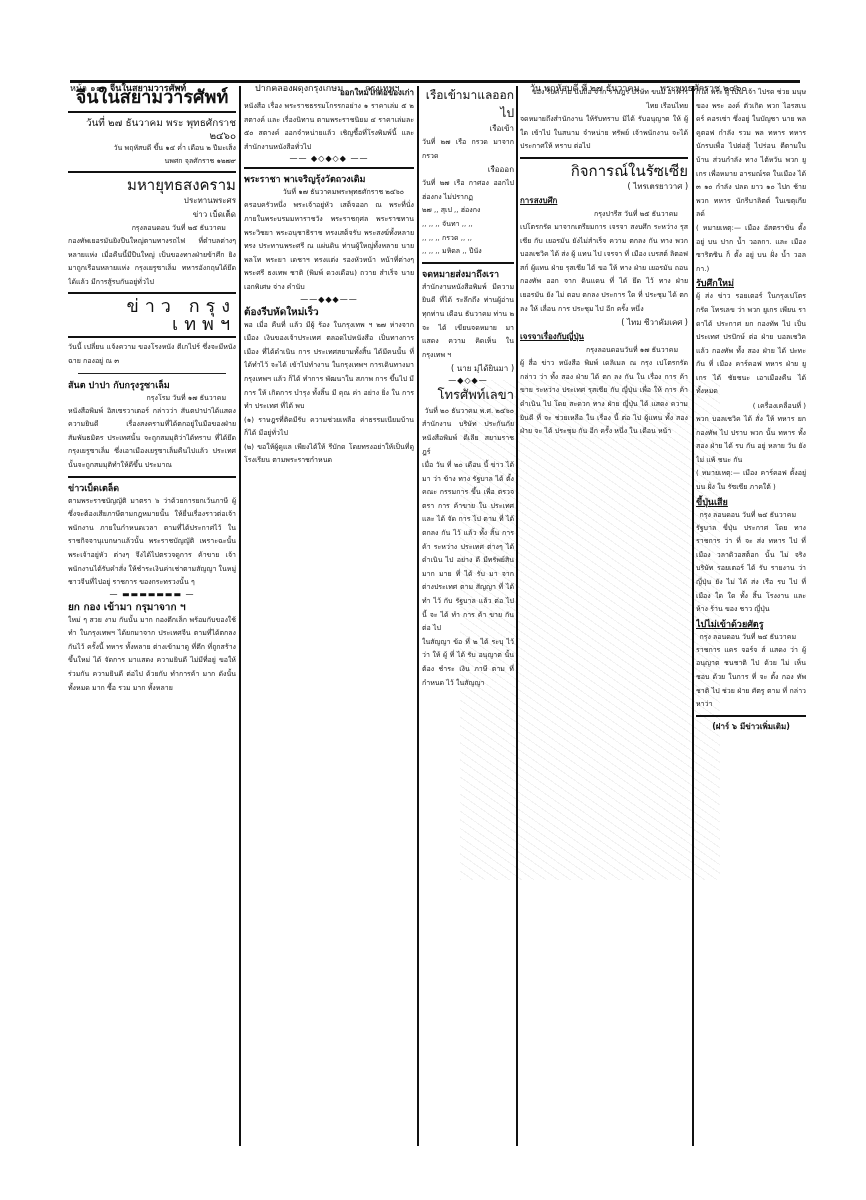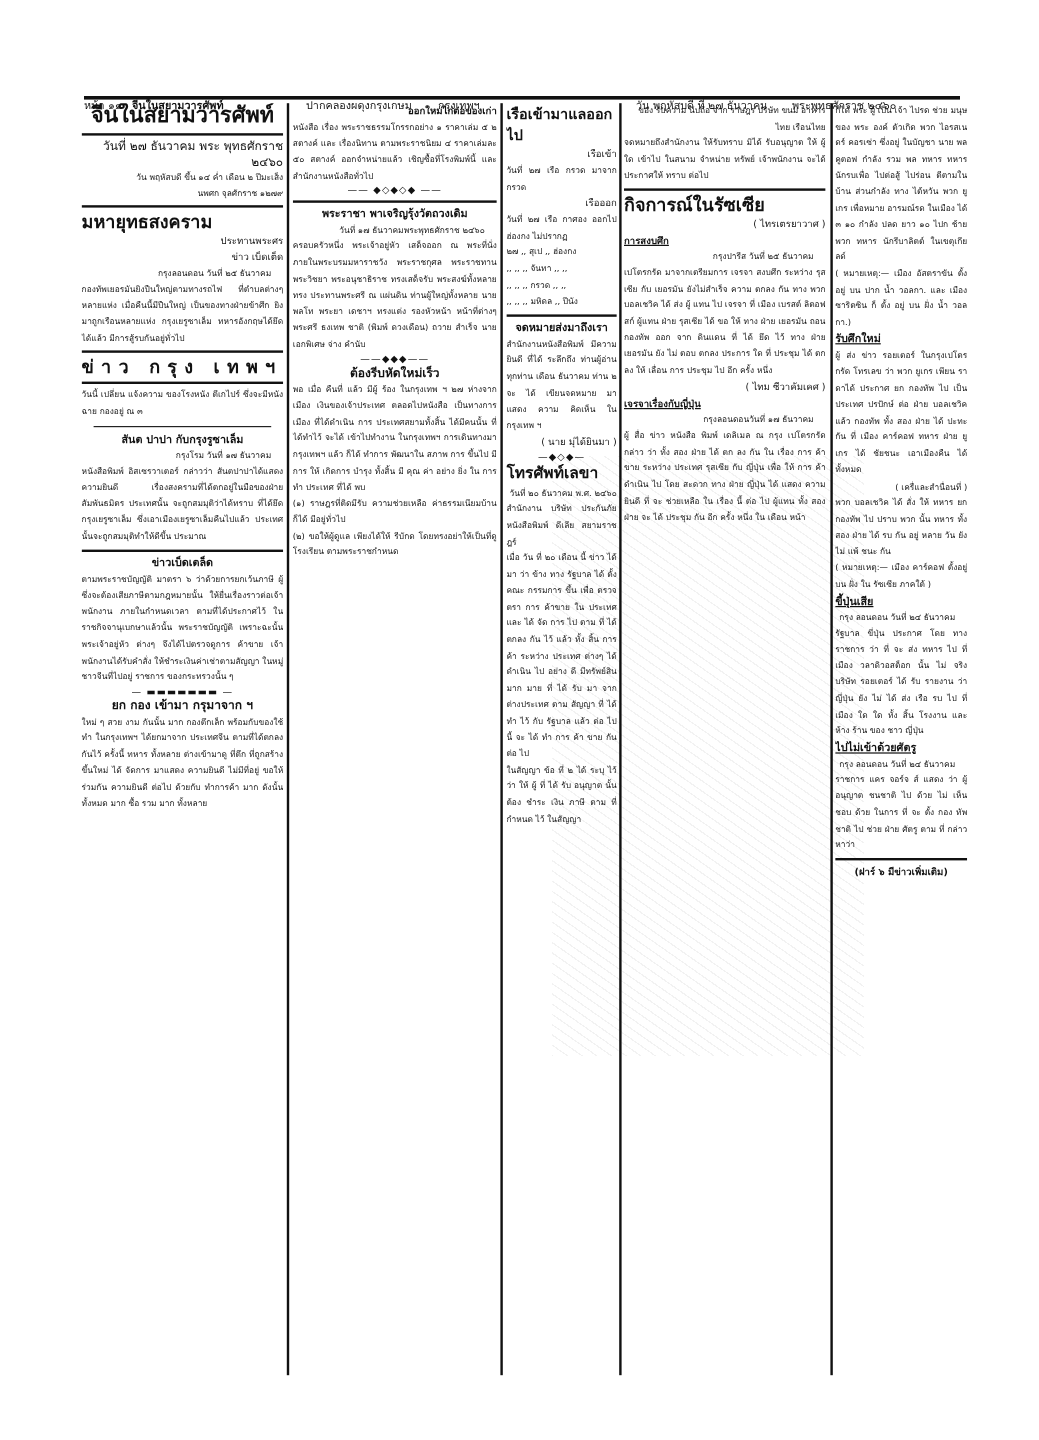--- a/index.html
+++ b/index.html
@@ -15,22 +15,22 @@
   .masthead span { position:absolute; top:2px;margin-top:19px; }
   .rule-top { position:absolute; left:70px; top:80px; width:730px; height:3px; background:#111; }
   .col { position:absolute; top:86px; font-size:7px; line-height:13.5px; overflow:hidden; }
   .vline { position:absolute; top:86px; width:2px; background:#111; }
   .c1 { left:68px; width:168px; height:1060px; }
   .c2 { left:244px; width:170px; height:1060px; }
   .c3 { left:422px; width:92px; height:1060px; }
   .c4 { left:520px; width:168px; height:1060px; }
   .c5 { left:696px; width:108px; height:1060px; }
   .hl-big { font-family:"DejaVu Serif", serif; font-weight:bold; font-size:17px; line-height:22px; text-align:center; }
-  .hl-med { font-family:"DejaVu Serif", serif; font-weight:bold; font-size:13px; line-height:18px; text-align:left; }
-  .hl-sm { font-weight:bold; font-size:9px; line-height:14px; text-align:center; }
+  .hl-med { font-family:"DejaVu Serif", serif; font-weight:normal; font-size:13px; line-height:18px; text-align:right; }
+  .hl-sm { font-weight:bold; font-size:9px; line-height:14px; }
   .sub { font-size:8px; text-align:right; line-height:14px; }
   .dateline { font-size:7px; text-align:right; line-height:13px; padding-right:10px; }
   .body-text { font-size:7px; line-height:13.6px; text-align:justify; }
   .rule { height:2px; background:#111; margin:3px 0; }
   .rule-thin { height:1px; background:#222; margin:4px 10px; }
   .orn { text-align:center; font-size:8px; letter-spacing:1px; line-height:10px; }
   .underline-hd { font-weight:bold; font-size:8px; text-decoration:underline; line-height:14px; }
   .grey-noise { position:absolute; left:460px; top:380px; width:260px; height:500px;
     background: repeating-linear-gradient(35deg, rgba(0,0,0,0.05) 0 1px, transparent 1px 7px); pointer-events:none; }
   .footer-note { font-size:8px; font-weight:bold; text-align:center; }
@@ -61,21 +61,21 @@
     <div class="sub" style="font-size:10px;line-height:13px">วันที่ ๒๗ ธันวาคม พระ พุทธศักราช ๒๔๖๐</div>
     <div class="sub" style="font-size:7px;line-height:13px">วัน พฤหัสบดี ขึ้น ๑๔ ค่ำ เดือน ๒ ปีมะเส็ง</div>
     <div class="sub" style="font-size:7px;line-height:13px">นพศก จุลศักราช ๑๒๗๙</div>
     <div class="rule"></div>
     <div class="hl-med" style="font-size:15px">มหายุทธสงคราม</div>
     <div class="sub">ประทานพระศร</div>
     <div class="sub">ข่าว เบ็ดเต็ด</div>
     <div class="dateline">กรุงลอนดอน วันที่ ๒๕ ธันวาคม</div>
     <div class="body-text">กองทัพเยอรมันยิงปืนใหญ่ตามทางรถไฟ ที่ตำบลต่างๆ หลายแห่ง เมื่อคืนนี้มีปืนใหญ่ เป็นของทางฝ่ายข้าศึก ยิงมาถูกเรือนหลายแห่ง กรุงเยรูซาเล็ม ทหารอังกฤษได้ยึดได้แล้ว มีการสู้รบกันอยู่ทั่วไป</div>
     <div class="rule"></div>
-    <div class="hl-med" style="font-size:15px;letter-spacing:6px">ข่าว กรุง เทพฯ</div>
+    <div class="hl-med" style="font-size:18px;letter-spacing:6px">ข่าว กรุง เทพฯ</div>
     <div class="rule"></div>
     <div class="body-text">วันนี้ เปลี่ยน แจ้งความ ของโรงหนัง ตีเกไปร์ ซึ่งจะมีหนังฉาย กองอยู่ ณ ๓</div>
     <div class="rule-thin"></div>
     <div class="hl-sm">สันต ปาปา กับกรุงรูซาเล็ม</div>
     <div class="dateline">กรุงโรม วันที่ ๑๗ ธันวาคม</div>
     <div class="body-text">หนังสือพิมพ์ อิสเซรวาเตอร์ กล่าวว่า สันตปาปาได้แสดงความยินดี เรื่องสงครามที่ได้ตกอยู่ในมือของฝ่ายสัมพันธมิตร ประเทศนั้น จะถูกสมมุติว่าได้ทราบ ที่ได้ยึดกรุงเยรูซาเล็ม ซึ่งเอาเมืองเยรูซาเล็มคืนไปแล้ว ประเทศนั้นจะถูกสมมุติทำให้ดีขึ้น ประมาณ</div>
     <div class="rule"></div>
     <div class="hl-sm">ข่าวเบ็ดเตล็ด</div>
     <div class="body-text">ตามพระราชบัญญัติ มาตรา ๖ ว่าด้วยการยกเว้นภาษี ผู้ซึ่งจะต้องเสียภาษีตามกฎหมายนั้น ให้ยื่นเรื่องราวต่อเจ้าพนักงาน ภายในกำหนดเวลา ตามที่ได้ประกาศไว้ ในราชกิจจานุเบกษาแล้วนั้น พระราชบัญญัติ เพราะฉะนั้นพระเจ้าอยู่หัว ต่างๆ จึงได้ไปตรวจดูการ ค้าขาย เจ้าพนักงานได้รับคำสั่ง ให้ชำระเงินค่าเช่าตามสัญญา ในหมู่ชาวจีนที่ไปอยู่ ราชการ ของกระทรวงนั้น ๆ</div>
     <div class="orn">— ▬▬▬▬▬▬▬ —</div>
@@ -133,21 +133,21 @@
     <div class="underline-hd">เจรจาเรื่องกับญี่ปุ่น</div>
     <div class="dateline">กรุงลอนดอนวันที่ ๑๗ ธันวาคม</div>
     <div class="body-text">ผู้ สื่อ ข่าว หนังสือ พิมพ์ เดลิเมล ณ กรุง เปโตรกรัด กล่าว ว่า ทั้ง สอง ฝ่าย ได้ ตก ลง กัน ใน เรื่อง การ ค้า ขาย ระหว่าง ประเทศ รุสเซีย กับ ญี่ปุ่น เพื่อ ให้ การ ค้า ดำเนิน ไป โดย สะดวก ทาง ฝ่าย ญี่ปุ่น ได้ แสดง ความ ยินดี ที่ จะ ช่วยเหลือ ใน เรื่อง นี้ ต่อ ไป ผู้แทน ทั้ง สอง ฝ่าย จะ ได้ ประชุม กัน อีก ครั้ง หนึ่ง ใน เดือน หน้า</div>
   </div>
 
   <div class="col c5" style="width:110px">
     <div class="body-text">ก็ได้ พระ ผู้ เป็น เจ้า ไปรด ช่วย มนุษ ของ พระ องค์ ตัวเกิด พวก ไอรสเนดร์ คอรเซ่า ซึ่งอยู่ ในบัญชา นาย พล คูตอฟ กำลัง รวม พล ทหาร ทหารนักรบเพื่อ ไปต่อสู้ ไปร่อน ตีตามในบ้าน ส่วนกำลัง ทาง ไต้หวัน พวก ยูเกร เพื่อหมาย อารมณ์รด ในเมือง ได้ ๓ ๑๐ กำลัง ปลด ยาว ๑๐ ไปก ช้าย พวก ทหาร นักรีบาลิตต์ ในเขตุเกียลด์</div>
     <div class="body-text">( หมายเหตุ:— เมือง อัสตราขัน ตั้ง อยู่ บน ปาก น้ำ วอลกา. และ เมือง ซาริตซิน ก็ ตั้ง อยู่ บน ฝั่ง น้ำ วอลกา.)</div>
     <div class="underline-hd" style="font-size:9px">รับศึกใหม่</div>
     <div class="body-text">ผู้ ส่ง ข่าว รอยเตอร์ ในกรุงเปโตร กรัด โทรเลข ว่า พวก ยูเกร เพียน ราดาได้ ประกาศ ยก กองทัพ ไป เป็น ประเทศ ปรปักษ์ ต่อ ฝ่าย บอลเชวิค แล้ว กองทัพ ทั้ง สอง ฝ่าย ได้ ปะทะ กัน ที่ เมือง คาร์คอฟ ทหาร ฝ่าย ยูเกร ได้ ชัยชนะ เอาเมืองคืน ได้ ทั้งหมด</div>
-    <div class="sub" style="font-size:7px">( เครื่และสำนื่อนที่ )</div>
+    <div class="sub" style="font-size:7px">( เครื่องเคลื่อนที่ )</div>
     <div class="body-text">พวก บอลเชวิค ได้ สั่ง ให้ ทหาร ยก กองทัพ ไป ปราบ พวก นั้น ทหาร ทั้ง สอง ฝ่าย ได้ รบ กัน อยู่ หลาย วัน ยัง ไม่ แพ้ ชนะ กัน</div>
     <div class="body-text">( หมายเหตุ:— เมือง คาร์คอฟ ตั้งอยู่ บน ฝั่ง ใน รัซเซีย ภาคใต้ )</div>
     <div class="underline-hd" style="font-size:9px">ขี้ปุ่นเสีย</div>
     <div class="dateline">กรุง ลอนดอน วันที่ ๒๔ ธันวาคม</div>
     <div class="body-text">รัฐบาล ขี่ปุ่น ประกาศ โดย ทาง ราชการ ว่า ที่ จะ ส่ง ทหาร ไป ที่ เมือง วลาดิวอสต็อก นั้น ไม่ จริง บริษัท รอยเตอร์ ได้ รับ รายงาน ว่า ญี่ปุ่น ยัง ไม่ ได้ ส่ง เรือ รบ ไป ที่ เมือง ใด ใด ทั้ง สิ้น โรงงาน และ ห้าง ร้าน ของ ชาว ญี่ปุ่น</div>
     <div class="underline-hd" style="font-size:9px">ไปไม่เข้าด้วยศัตรู</div>
     <div class="dateline">กรุง ลอนดอน วันที่ ๒๔ ธันวาคม</div>
     <div class="body-text">ราชการ แคร จอร์จ ส์ แสดง ว่า ผู้ อนุญาต ชนชาติ ไป ด้วย ไม่ เห็น ชอบ ด้วย ในการ ที่ จะ ตั้ง กอง ทัพ ชาติ ไป ช่วย ฝ่าย ศัตรู ตาม ที่ กล่าว หาว่า</div>
     <div class="rule"></div>
     <div class="footer-note">(ฝาร์ ๖ มีข่าวเพิ่มเติม)</div>

